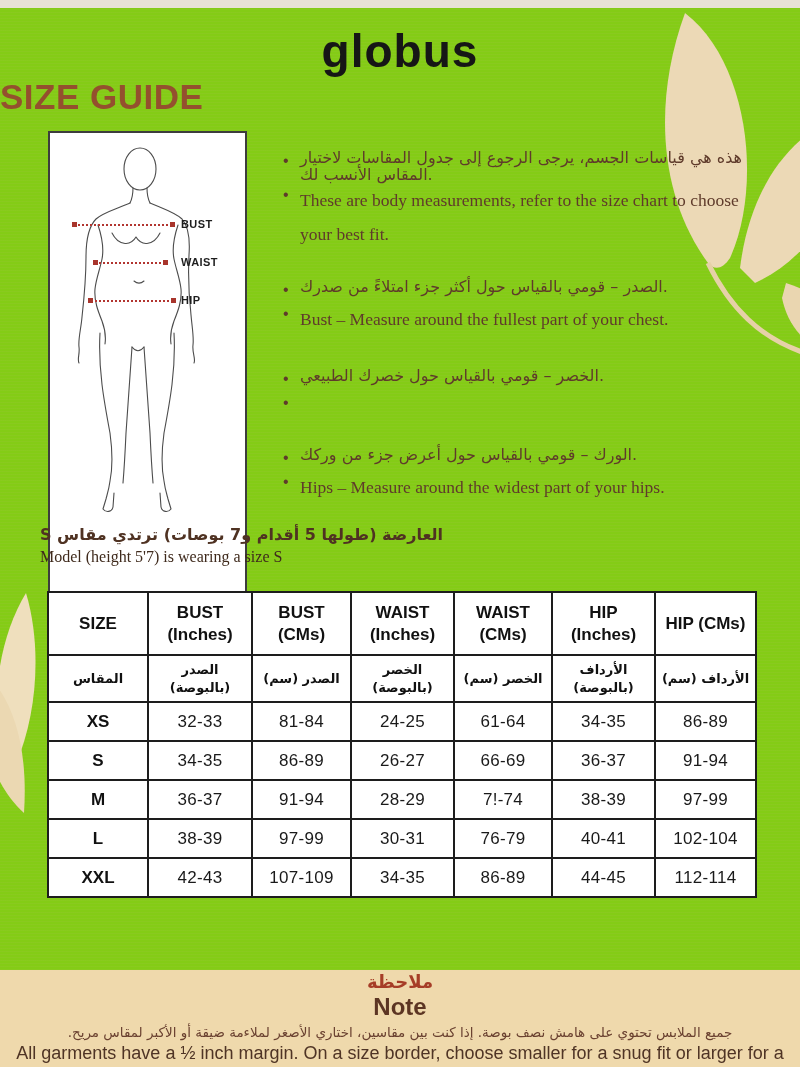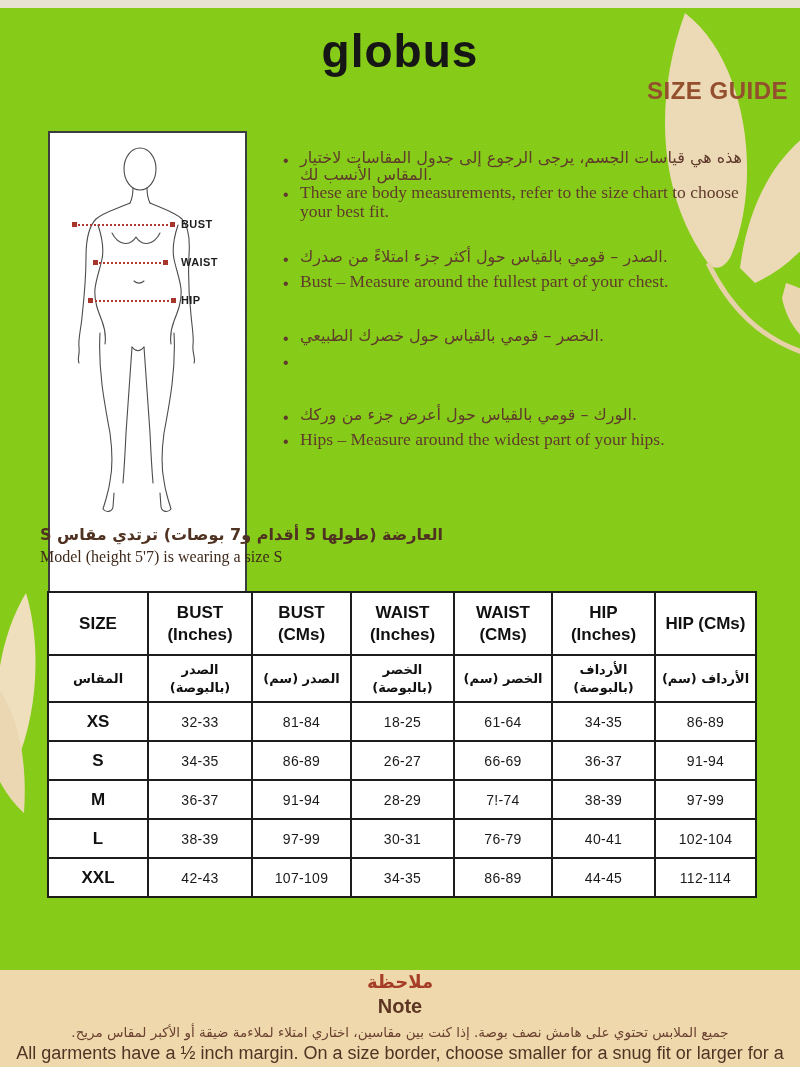--- a/index.html
+++ b/index.html
@@ -12,64 +12,64 @@
   .page::before{ 
     content:""; position:absolute; inset:0; z-index:0; pointer-events:none;
     background:repeating-linear-gradient(0deg, rgba(205,180,145,.07) 0 1px, transparent 1px 3px);
   }
   .deco { position:absolute; z-index:0; pointer-events:none; }
   .layer { position:absolute; z-index:1; }
 
   
   .logo { left:0; right:0; top:16px; text-align:center; font-size:46px; font-weight:600;
           letter-spacing:1px; color:#161616; }
-  .title { left:0; right:12px; top:69px; text-align:right; font-size:24px; font-weight:800;
+  .title { left:0; right:0; top:69px; text-align:left; font-size:35px; font-weight:800;
            letter-spacing:.5px; color:#94502E; }
 
   
   .card { left:48px; top:123px; width:199px; height:479px; background:#fff;
           border:2px solid #3d3d3d; }
   .card svg { position:absolute; left:0; top:0; }
   .mline { position:absolute; border-top:2px dotted #B23530; height:0; }
   .sq { position:absolute; width:5px; height:5px; background:#A8352C; }
   .mlabel { position:absolute; font-size:11px; font-weight:700; color:#1e1e1e; letter-spacing:.4px; }
 
   
   .bullets { left:283px; top:141px; width:467px; }
   .b-item { margin-bottom:31px; }
   .b-line { display:flex; align-items:flex-start; }
   .b-dot { width:17px; flex:0 0 17px; font-size:16px; line-height:24px; color:#5F3B2B; }
   .b-ar { font-family:"DejaVu Sans", sans-serif; font-size:16px; line-height:17px;
           font-weight:500; color:#5F3B2B; }
-  .b-en { font-family:"Liberation Serif", serif; font-size:17.5px; line-height:19px; color:#5F3B2B; }
+  .b-en { font-family:"Liberation Serif", serif; font-size:17.5px; line-height:34px; color:#5F3B2B; }
 
   
   .caption { left:40px; top:516px; width:460px; }
   .cap-ar { font-family:"DejaVu Sans", sans-serif; font-size:16px; font-weight:600;
             line-height:22px; direction:rtl; text-align:left; color:#4F3222; }
   .cap-en { font-family:"Liberation Serif", serif; font-size:16px; line-height:22px; color:#3F2A1C; }
 
   
   table.sizes { left:47px; top:583px; width:708px; position:absolute; z-index:1;
                 border-collapse:collapse; table-layout:fixed; background:#fff; }
   table.sizes th, table.sizes td { border:2px solid #1d1d1d; background:#fff;
                 text-align:center; vertical-align:middle; padding:2px; }
   tr.h-en { height:63px; } tr.h-en th { font-size:17px; line-height:1.25; font-weight:700; color:#111; }
   tr.h-ar { height:47px; } tr.h-ar th { font-family:"DejaVu Sans", sans-serif; font-size:13px;
             line-height:1.35; font-weight:700; color:#111; }
   tr.trow { height:39px; }
   td.size-cell { font-size:17px; font-weight:700; color:#111; }
-  td.num-cell { font-size:14px; letter-spacing:.3px; color:#1a1a1a; }
+  td.num-cell { font-size:17px; letter-spacing:.3px; color:#1a1a1a; }
 
   
   .note-band { left:0; top:962px; width:800px; height:105px; background:#EFD9AC;
                text-align:center; }
   .note-title-ar { font-family:"DejaVu Sans", sans-serif; font-size:18px; font-weight:700;
                    color:#A63D27; line-height:24px; }
-  .note-title-en { font-size:20px; font-weight:700; color:#5C3523; line-height:25px; margin-bottom:3px; }
+  .note-title-en { font-size:24px; font-weight:700; color:#5C3523; line-height:25px; margin-bottom:3px; }
   .note-ar { font-family:"DejaVu Sans", sans-serif; direction:rtl; font-size:13.5px;
              color:#6A4130; line-height:21px; }
   .note-en { font-size:18px; color:#4F3425; line-height:21px; }
 </style>
 </head>
 <body>
 
 <div class="page">
 
   <svg class="deco" aria-hidden="true" style="right:0; top:0;" width="210" height="400" viewBox="0 0 210 400">
@@ -191,21 +191,21 @@
       <th dir="rtl">الصدر (سم)</th>
       <th dir="rtl">الخصر (بالبوصة)</th>
       <th dir="rtl">الخصر (سم)</th>
       <th dir="rtl">الأرداف (بالبوصة)</th>
       <th dir="rtl">الأرداف (سم)</th>
     </tr>
     <tr class="trow">
       <td class="size-cell">XS</td>
       <td class="num-cell">32-33</td>
       <td class="num-cell">81-84</td>
-      <td class="num-cell">18-25</td>
+      <td class="num-cell">24-25</td>
       <td class="num-cell">61-64</td>
       <td class="num-cell">34-35</td>
       <td class="num-cell">86-89</td>
     </tr>
     <tr class="trow">
       <td class="size-cell">S</td>
       <td class="num-cell">34-35</td>
       <td class="num-cell">86-89</td>
       <td class="num-cell">26-27</td>
       <td class="num-cell">66-69</td>
@@ -238,17 +238,17 @@
       <td class="num-cell">86-89</td>
       <td class="num-cell">44-45</td>
       <td class="num-cell">112-114</td>
     </tr>
   </tbody>
     </table>
 
   <div class="layer note-band">
     <div class="note-title-ar">ملاحظة</div>
     <div class="note-title-en">Note</div>
-    <div class="note-ar">جميع الملابس تحتوي على هامش نصف بوصة. إذا كنت بين مقاسين، اختاري امتلاء لملاءمة ضيقة أو الأكبر لمقاس مريح.</div>
+    <div class="note-ar">جميع الملابس تحتوي على هامش نصف بوصة. إذا كنت بين مقاسين، اختاري الأصغر لملاءمة ضيقة أو الأكبر لمقاس مريح.</div>
     <div class="note-en">All garments have a ½ inch margin. On a size border, choose smaller for a snug fit or larger for a relaxed fit.</div>
   </div>
 
 </div>
 
 </body></html>

